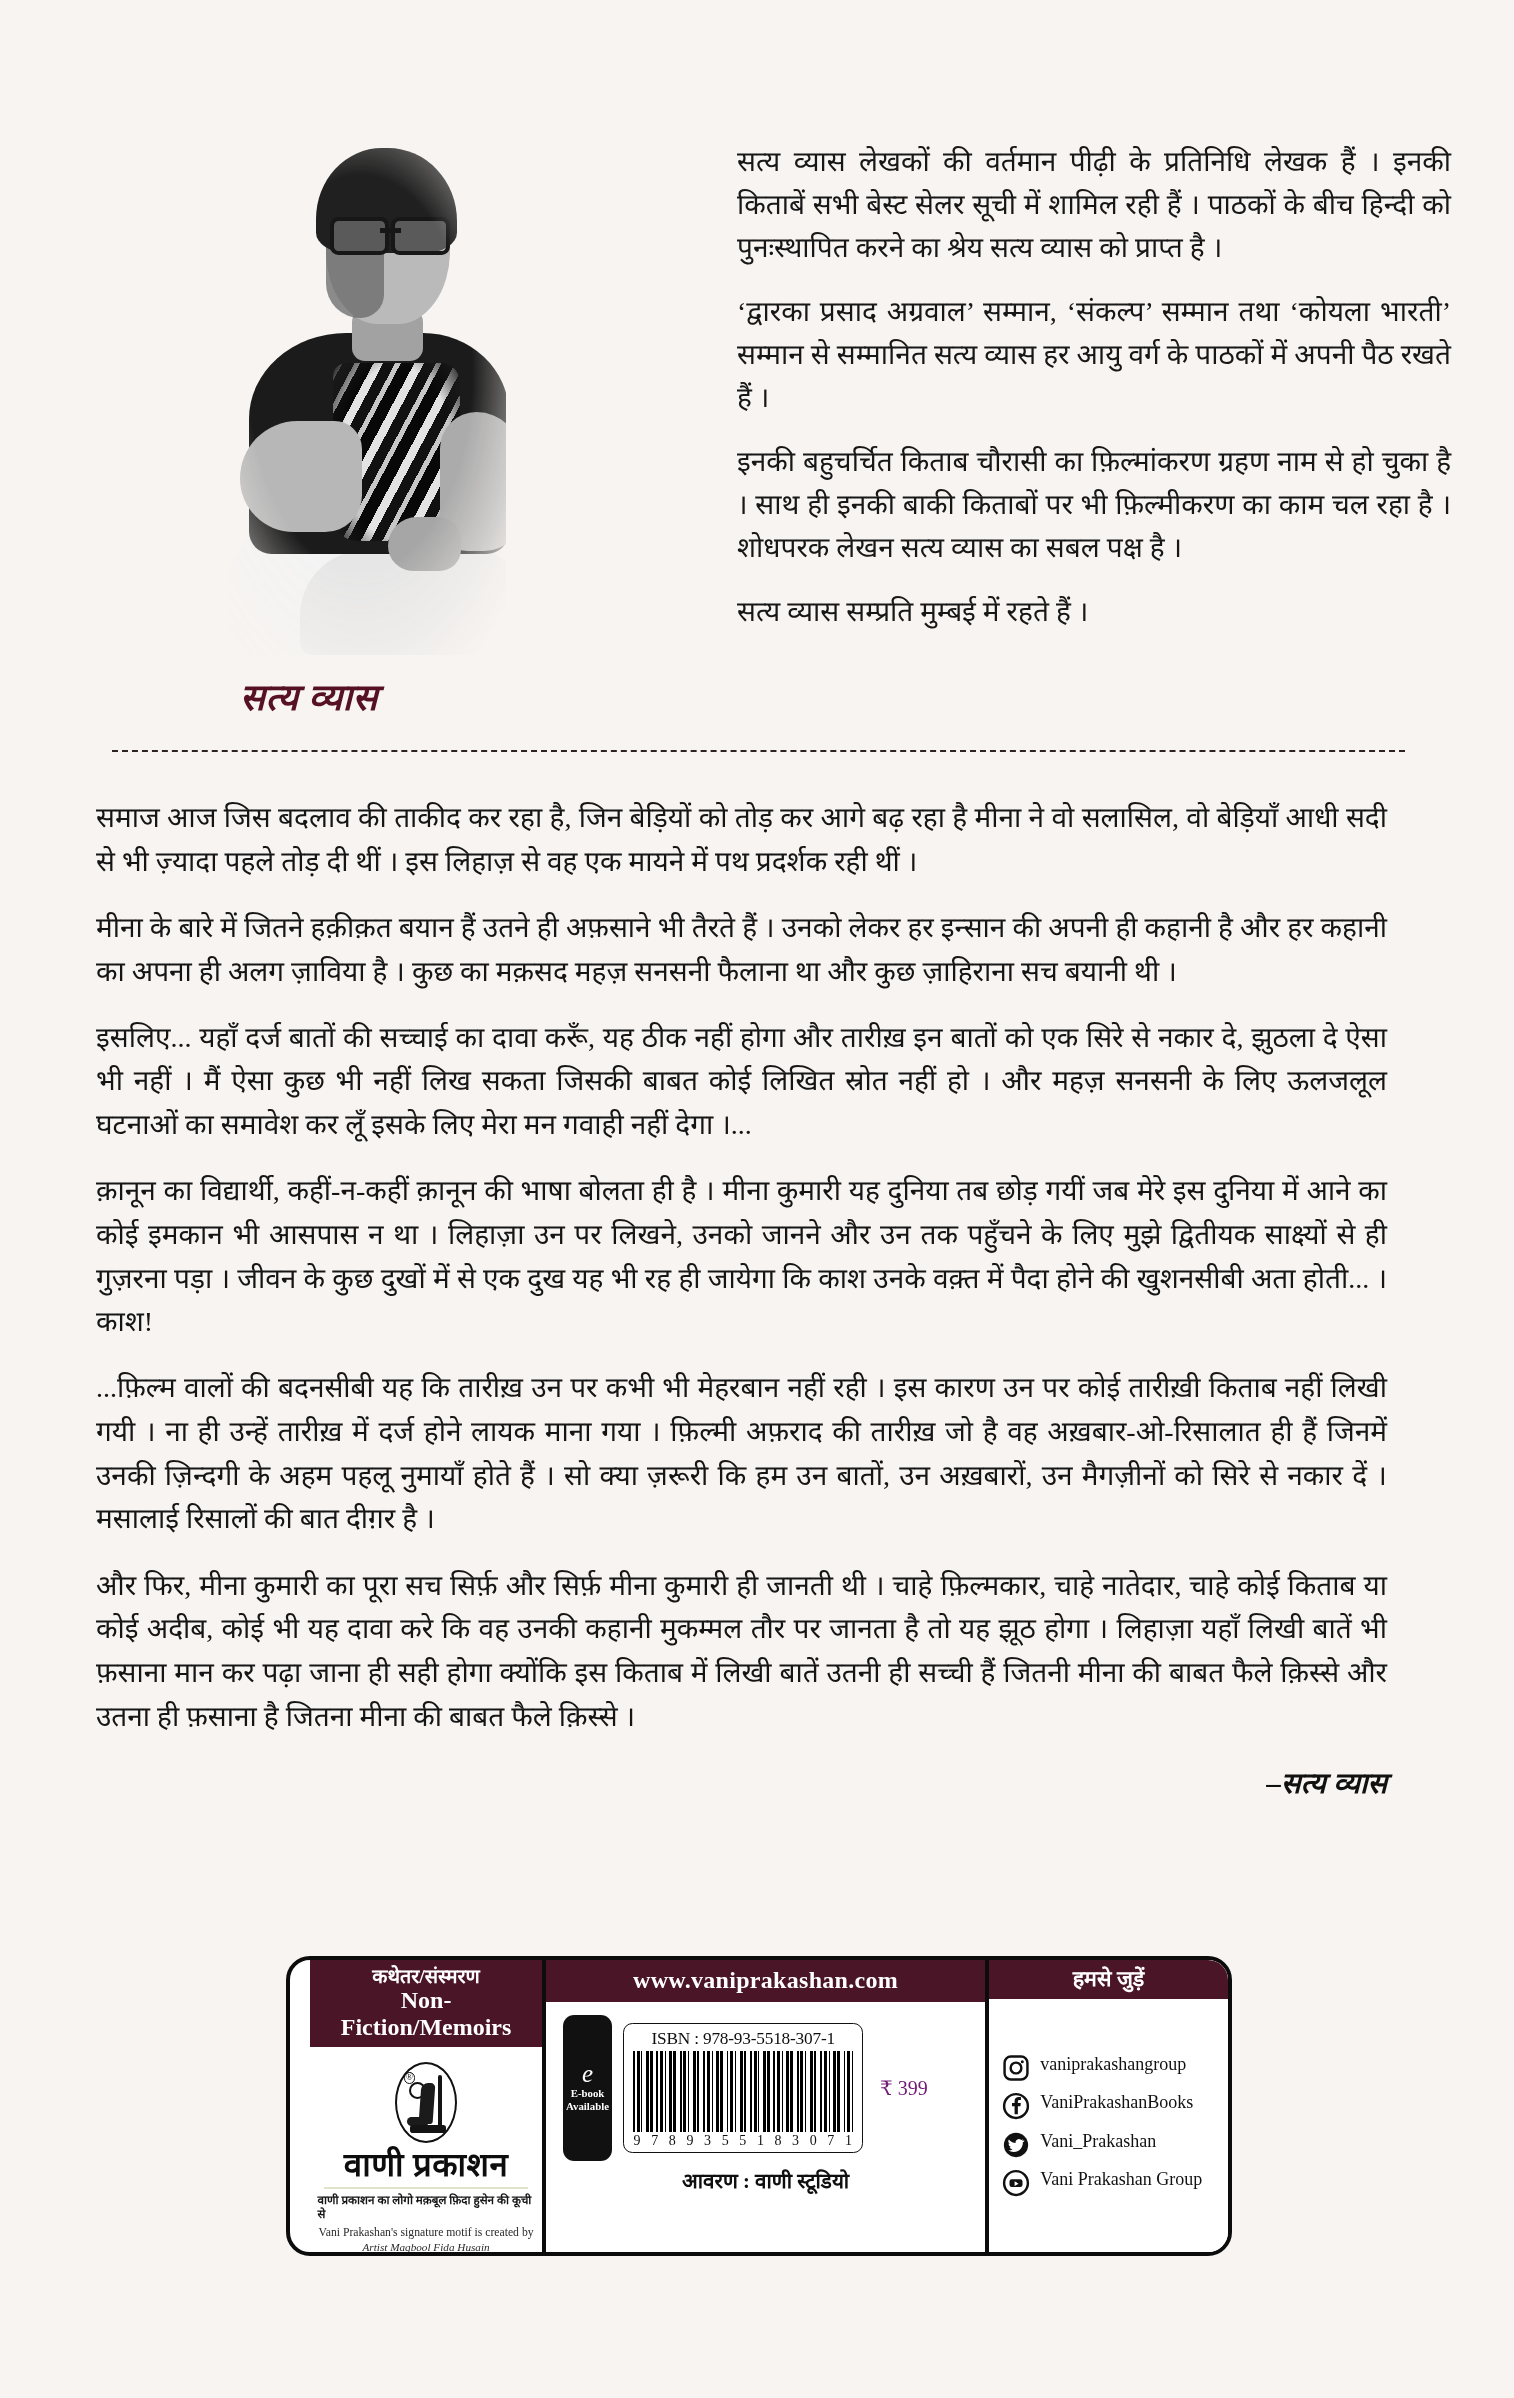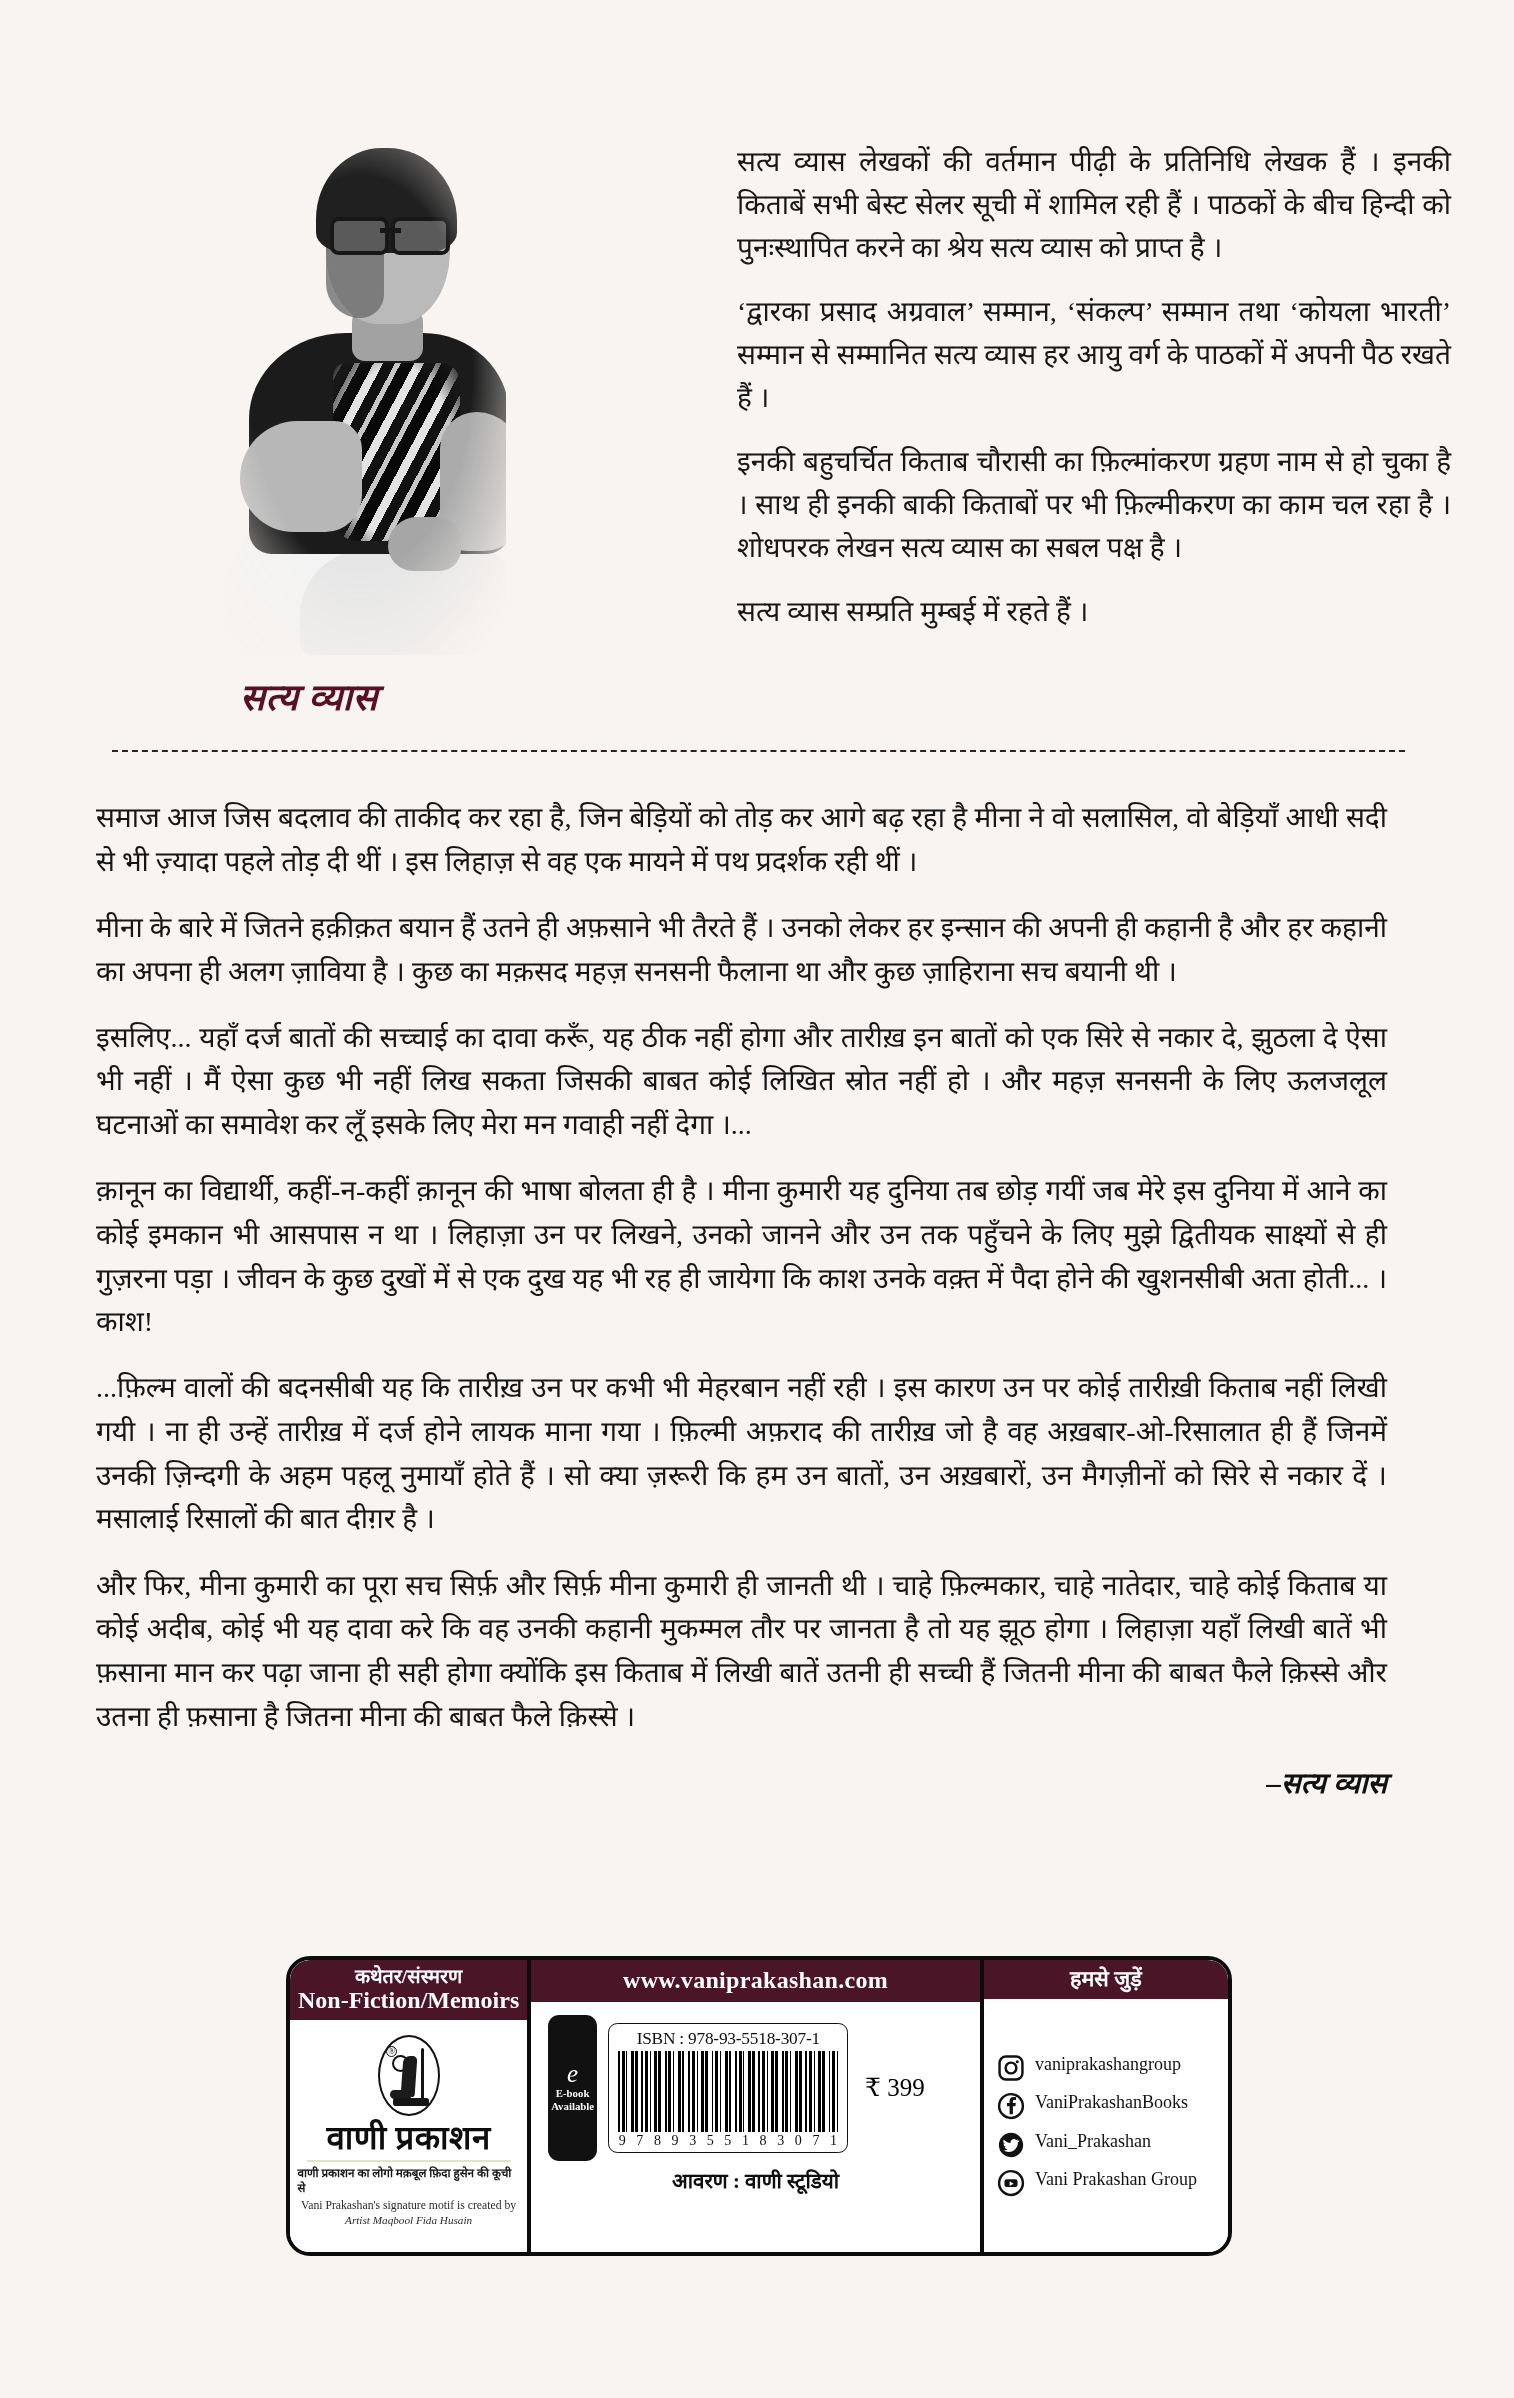--- a/index.html
+++ b/index.html
@@ -240,21 +240,21 @@
   .pbox-body {
     flex: 1;
     padding: 5.6px 7.5px 7.5px;
     display: flex;
     flex-direction: column;
     align-items: center;
     justify-content: flex-start;
   }
 
   
-  .box-cat { width: 242px; }
+  .box-cat { width: 242px; margin-left: 20px; }
   .box-cat .pbox-head .hi  { font-size: 19.7px; }
   .box-cat .pbox-head .en  { font-size: 24px; }
 
   .logo-emblem {
     width: 62px; height: 81px;
     border: 2.8px solid #111;
     border-radius: 50%;
     margin: 9.4px auto 3.7px;
     position: relative;
     background: #fff;
@@ -328,21 +328,21 @@
       repeating-linear-gradient(90deg,
         #000 0 1.9px, #fff 1.9px 3.7px, #000 3.7px 6.6px, #fff 6.6px 8.4px,
         #000 8.4px 9.4px, #fff 9.4px 13px, #000 13px 16px, #fff 16px 17px,
         #000 17px 19.7px, #fff 19.7px 23.4px);
   }
   .barcode-digits {
     display: flex; justify-content: space-between;
     font-size: 14px; letter-spacing: 0.9px; padding: 0 2.8px; color: #0e0e0e;
   }
   .price {
-    font-size: 25px; color: #000000; white-space: nowrap; padding-left: 5.6px;
+    font-size: 20px; color: #701a75; white-space: nowrap; padding-left: 5.6px;
   }
   .cover-credit {
     text-align: center; font-size: 20.6px; font-weight: 700;
     color: #0f0f0f; margin-top: 4.7px; width: 100%;
   }
 
   
   .box-social { width: 245px; }
   .box-social .pbox-head { font-size: 21.5px; padding: 6.6px 7.5px 8.4px; }
   .box-social .pbox-body { justify-content: center; padding: 3.7px 0 3.7px 13px; align-items: flex-start; }

